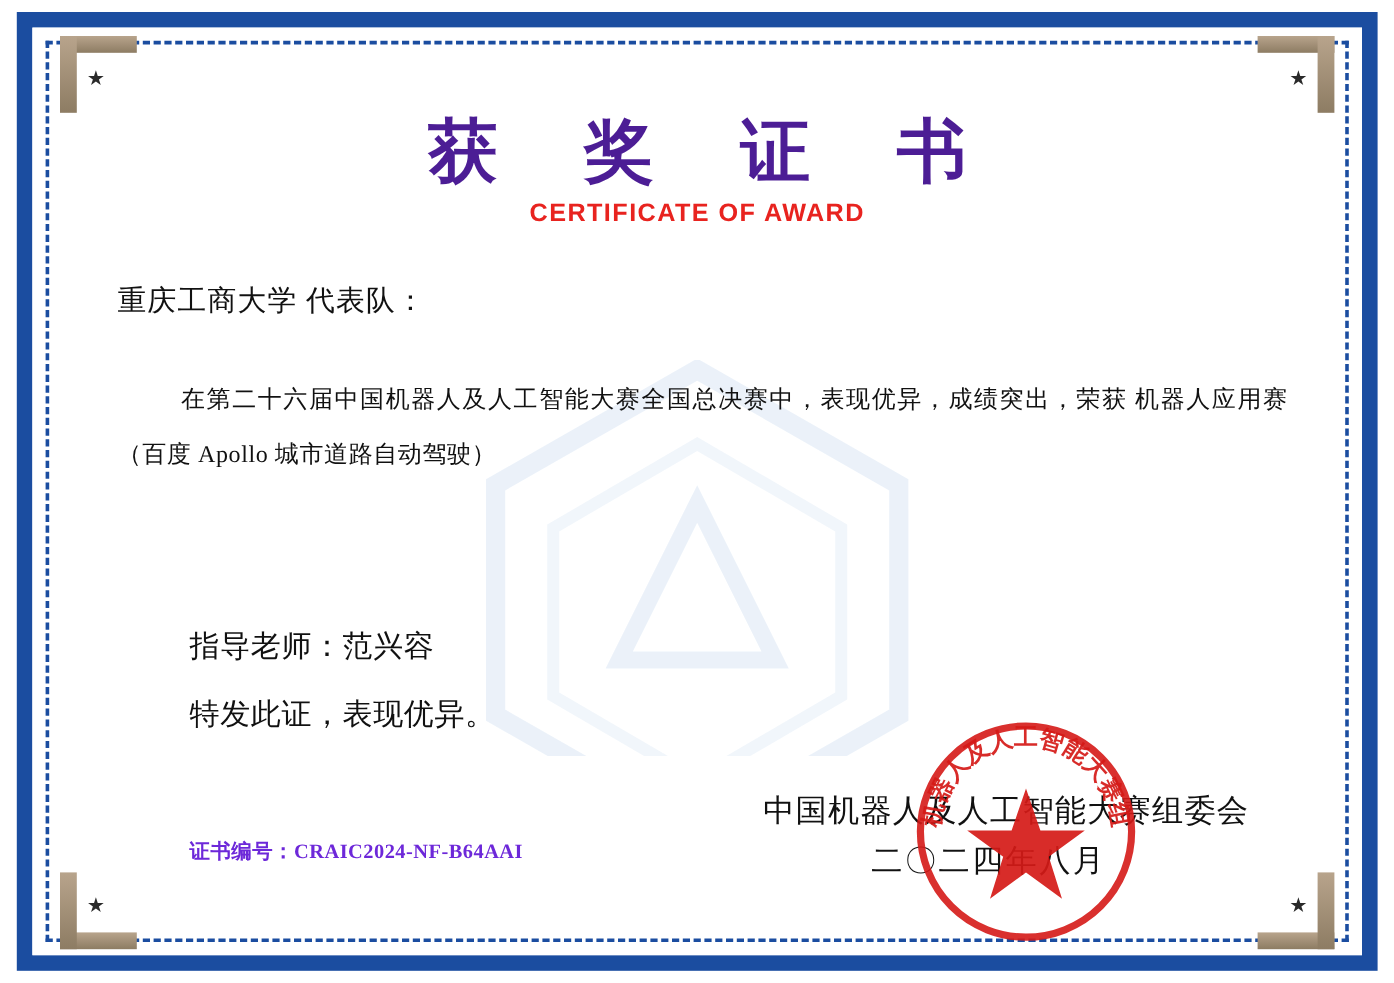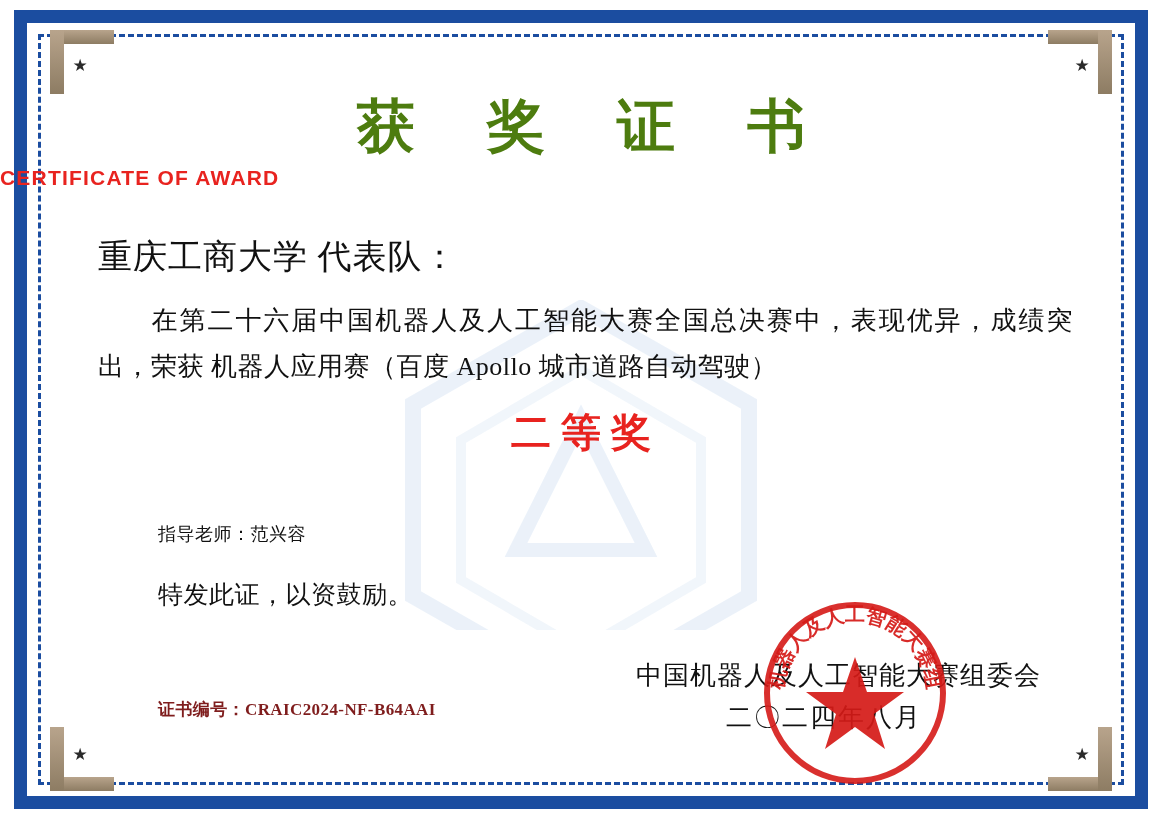--- a/index.html
+++ b/index.html
@@ -118,50 +118,51 @@
   .title-cn {
     position: absolute;
     left: 0;
     right: 0;
     top: 88px;
     text-align: center;
     font-family: "DejaVu Serif", serif;
     font-weight: bold;
     font-size: 58px;
     letter-spacing: 26px;
-    color: #4d7c0f;
+    color: #4c1d95;
     text-indent: 26px;
   }
   .title-en {
     position: absolute;
     left: 0;
     right: 0;
     top: 166px;
+    text-align: center;
     font-family: "Liberation Sans", sans-serif;
     font-weight: bold;
     font-size: 21px;
     letter-spacing: 1.2px;
     color: #e8231f;
   }
 
   
   .recipient {
     position: absolute;
     left: 98px;
     top: 234px;
-    font-size: 34px;
+    font-size: 24px;
     color: #111;
     letter-spacing: 1px;
   }
   .para {
     position: absolute;
     left: 98px;
-    top: 298px;
+    top: 310px;
     width: 975px;
-    font-size: 26px;
+    font-size: 20px;
     line-height: 46px;
     color: #111;
     text-align: justify;
     letter-spacing: 0.5px;
   }
   .para .indent { display: inline-block; width: 52px; }
 
   .award-level {
     position: absolute;
     left: 0;
@@ -181,21 +182,21 @@
     left: 158px;
     top: 478px;
     font-size: 25px;
     color: #111;
     letter-spacing: 0.5px;
   }
   .advisor {
     position: absolute;
     left: 158px;
     top: 522px;
-    font-size: 18px;
+    font-size: 25px;
     color: #111;
     letter-spacing: 0.5px;
   }
   .closing {
     position: absolute;
     left: 158px;
     top: 578px;
     font-size: 25px;
     color: #111;
     letter-spacing: 0.5px;
@@ -218,21 +219,21 @@
     letter-spacing: 2px;
   }
 
   .cert-no {
     position: absolute;
     left: 158px;
     top: 698px;
     font-family: "Liberation Serif", serif;
     font-weight: bold;
     font-size: 17px;
-    color: #7f1d1d;
+    color: #6d28d9;
     letter-spacing: 0.4px;
   }
 
   
   .seal {
     position: absolute;
     left: 757px;
     top: 595px;
     width: 196px;
     height: 196px;
@@ -278,24 +279,23 @@
     </svg>
   </div>
 
   <div class="title-cn">获 奖 证 书</div>
   <div class="title-en">CERTIFICATE OF AWARD</div>
 
   <div class="recipient">重庆工商大学 代表队：</div>
 
   <div class="para"><span class="indent"></span><span>在第二十六届中国机器人及人工智能大赛全国总决赛中，表现优异，成绩突出，荣获 机器人应用赛（百度 Apollo 城市道路自动驾驶）</span></div>
 
-  <div class="award-level">二等奖</div>
 
   <div class="advisor">指导老师：范兴容</div>
-  <div class="closing">特发此证，以资鼓励。</div>
+  <div class="closing">特发此证，表现优异。</div>
 
   <div class="issuer">中国机器人及人工智能大赛组委会</div>
   <div class="issue-date">二〇二四年八月</div>
 
   <div class="cert-no">证书编号：CRAIC2024-NF-B64AAI</div>
 
   <div class="seal">
     <svg width="196" height="196" viewBox="0 0 196 196" xmlns="http://www.w3.org/2000/svg">
       <defs>
         <path id="sealArc" d="M 98,98 m -76,0 a 76,76 0 1,1 152,0" fill="none"></path>

